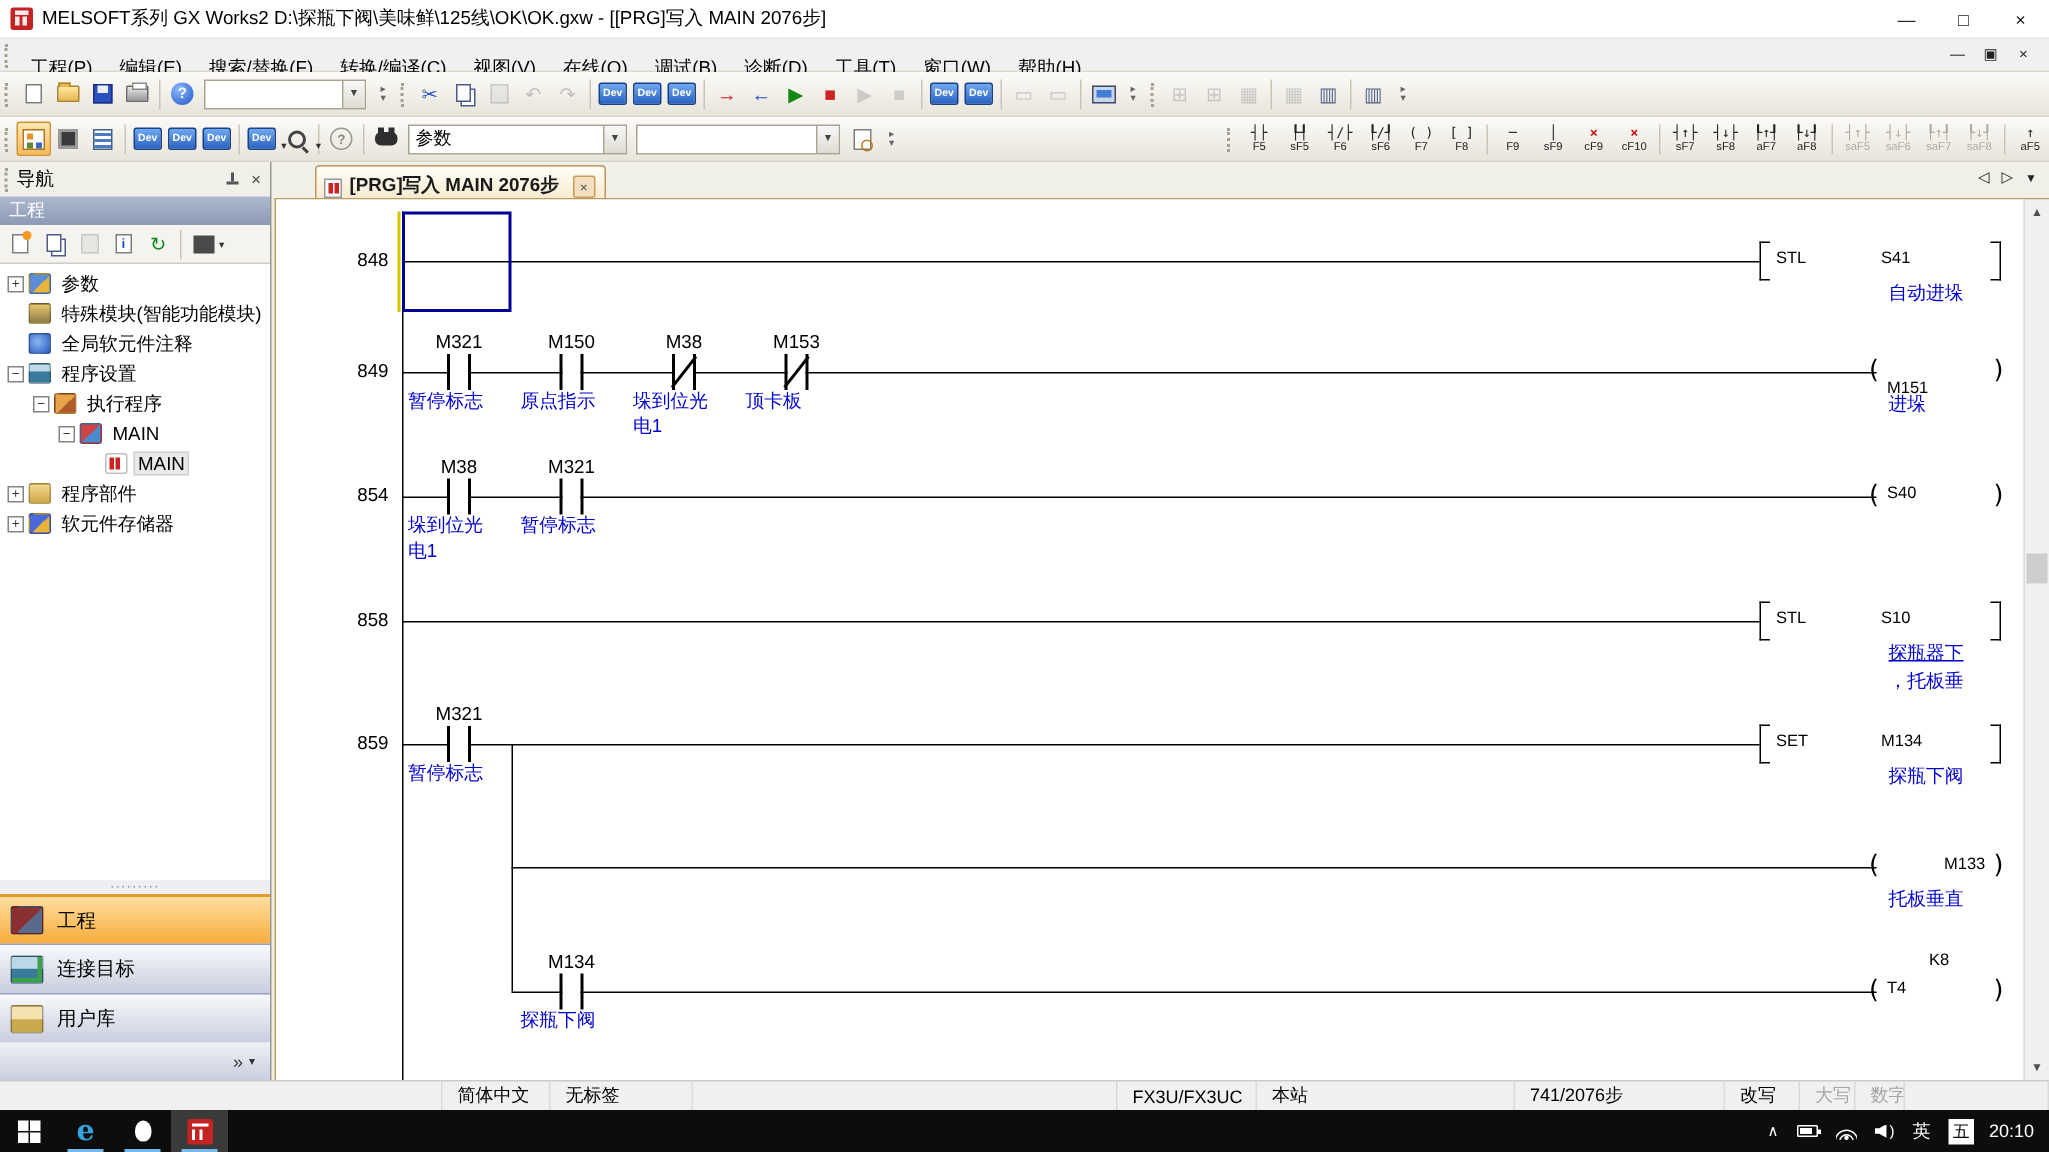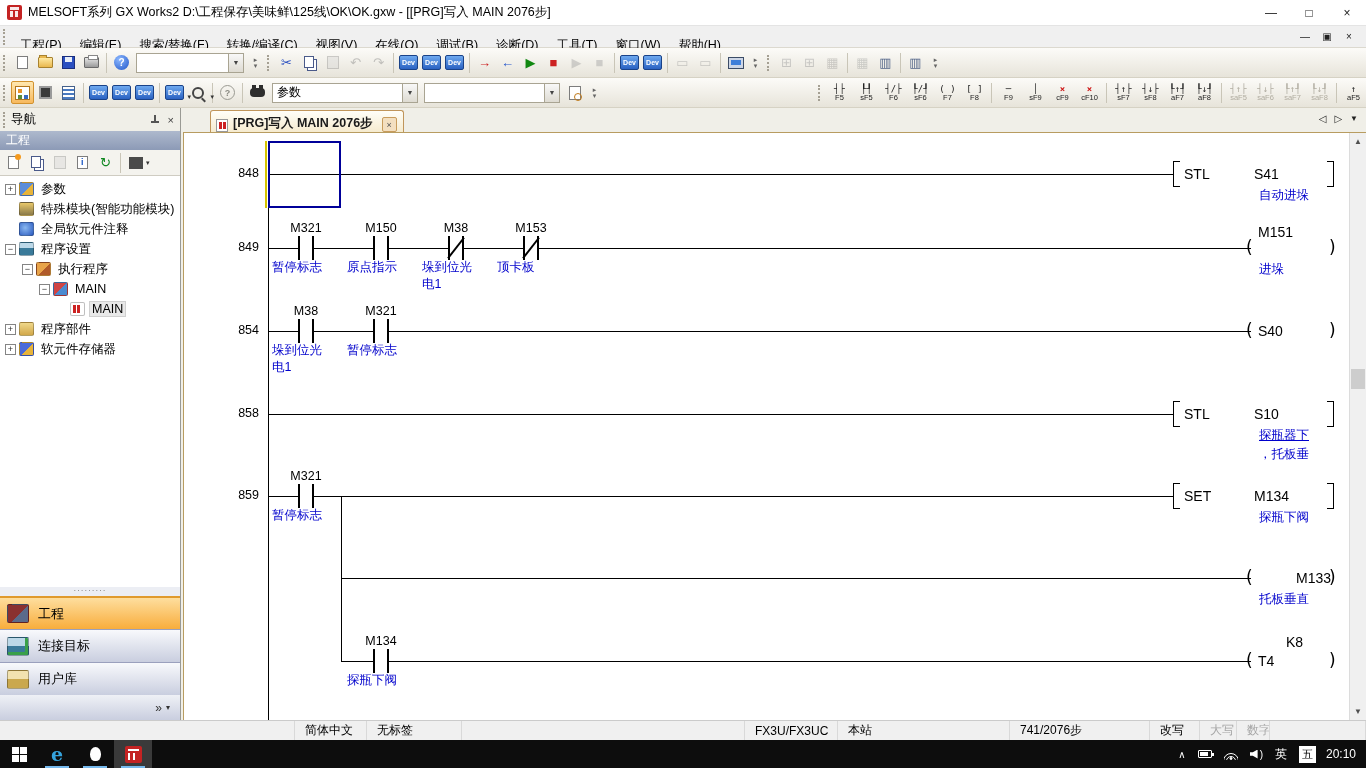--- a/index.html
+++ b/index.html
@@ -131,21 +131,21 @@
   .step{position:absolute;left:0;width:75px;text-align:right;font-size:12.5px;}
   .dlabel{position:absolute;width:90px;text-align:center;font-size:12.5px;color:#000;}
   .dcmt{position:absolute;width:58px;font-size:12.5px;line-height:17px;color:#0000cc;}
   .ocmt{position:absolute;font-size:12.5px;line-height:19px;color:#0000cc;white-space:nowrap;}
   .cbar{position:absolute;width:2px;height:24px;background:#000;}
   .cgap{position:absolute;height:3px;background:#fff;}
   .slash{position:absolute;width:2px;height:26px;background:#000;transform:rotate(38deg);}
   .brk{position:absolute;width:7px;height:26px;border:1.5px solid #000;}
   .brkL{border-right:none;}
   .brkR{border-left:none;}
-  .mn,.op,.kval{position:absolute;font-size:14px;white-space:nowrap;}
+  .mn,.op,.kval{position:absolute;font-size:11px;white-space:nowrap;}
   .paren{position:absolute;font-size:17px;line-height:24px;font-family:"DejaVu Sans",sans-serif;}
   .cursorbox{position:absolute;border:2px solid #000099;background:transparent;}
   .insline{position:absolute;width:2px;background:#d6c400;}
   
   #statusbar{position:absolute;top:720px;left:0;width:1366px;height:20px;background:#f0f0f0;border-top:1px solid #cbcbcb;display:flex;font-size:12px;}
   .sb{height:100%;display:flex;align-items:center;padding-left:10px;border-right:1px solid #d9d9d9;flex:none;white-space:nowrap;overflow:hidden;}
   .sb.dim{color:#a6a6a6;}
   
   #taskbar{position:absolute;top:740px;left:0;width:1366px;height:28px;background:#0d0d0d;display:flex;align-items:center;color:#fff;}
   .tkbtn{width:38px;height:28px;display:flex;align-items:center;justify-content:center;position:relative;flex:none;}
@@ -170,21 +170,21 @@
   .wifi i:nth-child(3){width:3px;height:3px;bottom:0;background:#fff;}
   .spk{width:8px;height:9px;background:#fff;clip-path:polygon(0 30%,40% 30%,100% 0,100% 100%,40% 70%,0 70%);margin-right:2px;}
   .imebox{width:17px;height:17px;background:#fff;color:#000;display:flex;align-items:center;justify-content:center;font-size:11px;}
   .ttime{padding:0 10px 0 4px;font-size:12px;}
 </style>
 </head>
 <body>
 
 <div id="titlebar">
   <span class="appico"></span>
-  <span id="titletext">MELSOFT系列 GX Works2 D:\工程保存\美味鲜\125线\OK\OK.gxw - [[PRG]写入 MAIN 2076步]</span>
+  <span id="titletext">MELSOFT系列 GX Works2 D:\探瓶下阀\美味鲜\125线\OK\OK.gxw - [[PRG]写入 MAIN 2076步]</span>
   <div id="wincontrols">
     <span class="wc">—</span>
     <span class="wc">□</span>
     <span class="wc">×</span>
   </div>
 </div>
 
 <div id="menubar">
   <span class="grip"></span>
   <div id="menu-items" style="display:flex;margin-top:18px;">
@@ -610,21 +610,21 @@
           <div class="dcmt" style="left: 238px; top: 126px;">垛到位光电1</div>
           <div class="cgap" style="left: 341px; top: 114px; width: 12px;"></div>
           <div style="position: absolute; left: 335px; top: 102px; width: 24px; height: 26px;"></div>
           <div class="cbar" style="left: 339px; top: 103px;"></div>
           <div class="cbar" style="left: 353px; top: 103px;"></div>
           <div class="slash" style="left: 346px; top: 102px;"></div>
           <div class="dlabel" style="left: 302px; top: 88px;">M153</div>
           <div class="dcmt" style="left: 313px; top: 126px;">顶卡板</div>
           <div class="paren" style="left: 1062px; top: 102px;">(</div>
           <div class="paren" style="left: 1145px; top: 102px;">)</div>
-          <div class="op" style="left: 1074px; top: 91px;">M151</div>
+          <div class="op" style="left: 1074px; top: 120px;">M151</div>
           <div class="ocmt" style="left: 1075px; top: 127px;">进垛</div>
           <div class="hline" style="left: 84px; top: 198px; width: 983px;"></div>
           <div class="step" style="top: 190px;">854</div>
           <div class="cgap" style="left: 116px; top: 197px; width: 12px;"></div>
           <div style="position: absolute; left: 110px; top: 185px; width: 24px; height: 26px;"></div>
           <div class="cbar" style="left: 114px; top: 186px;"></div>
           <div class="cbar" style="left: 128px; top: 186px;"></div>
           <div class="dlabel" style="left: 77px; top: 171px;">M38</div>
           <div class="dcmt" style="left: 88px; top: 209px;">垛到位光电1</div>
           <div class="cgap" style="left: 191px; top: 197px; width: 12px;"></div>

